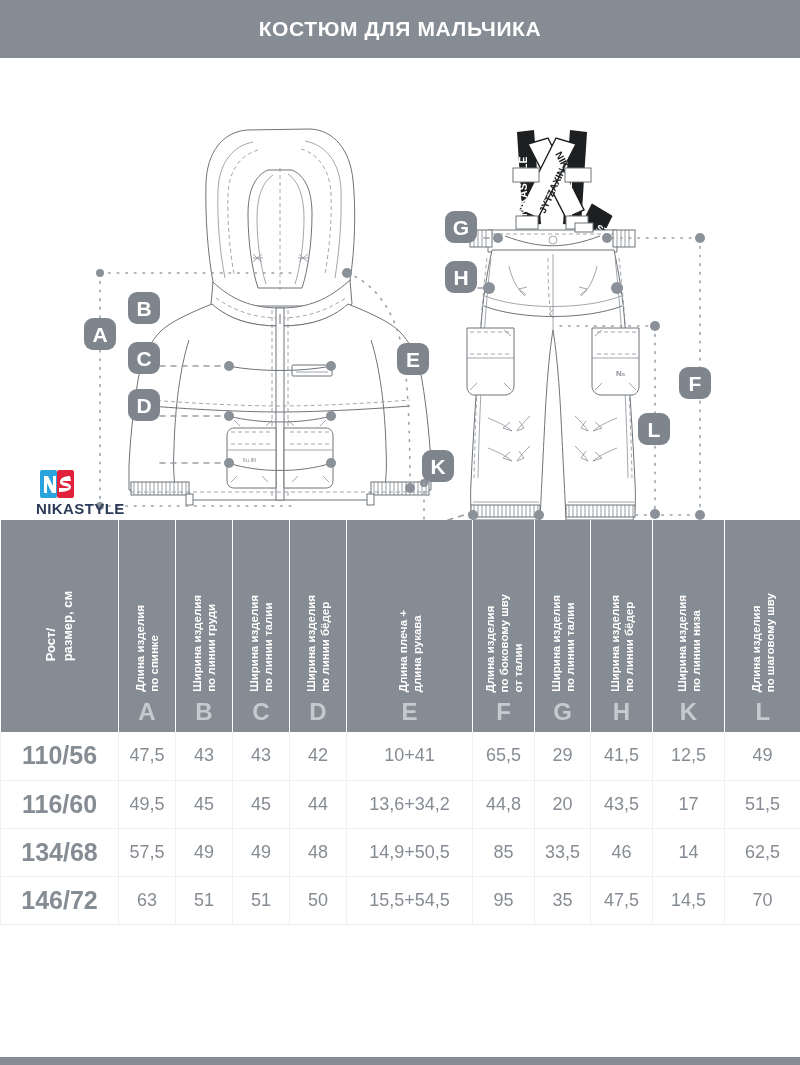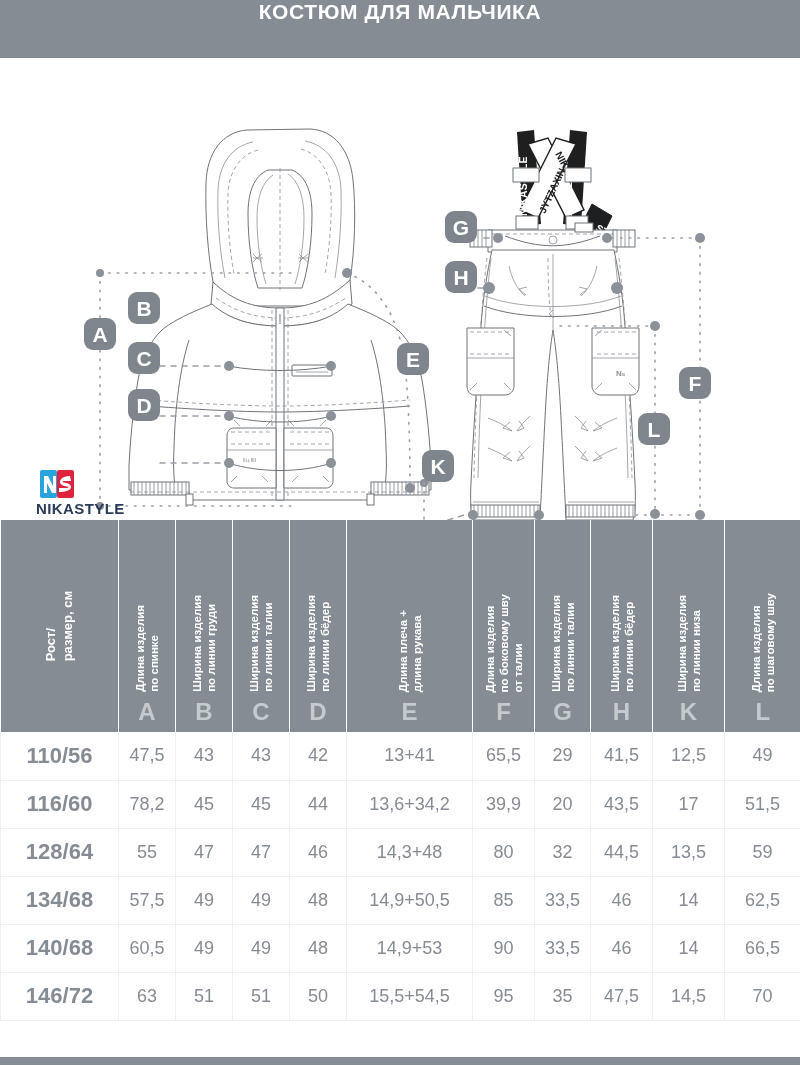--- a/index.html
+++ b/index.html
@@ -13,21 +13,21 @@
     position: relative;
     width: 800px; height: 1065px;
     background: #fff;
   }
 
   
   .title-bar {
     position: absolute; left: 0; top: 0;
     width: 800px; height: 58px;
     background: #868c93;
-    display: flex; align-items: flex-start; justify-content: center;
+    display: flex; align-items: center; justify-content: center;
   }
   .title-bar .title {
     color: #ffffff;
     font-size: 21px;
     font-weight: bold;
     letter-spacing: 0.6px;
     text-transform: uppercase;
     font-family: "Liberation Sans", sans-serif;
   }
 
@@ -145,21 +145,21 @@
     text-align: center;
     color: #868c93;
     font-size: 18px;
     border: 1px solid #eef0f1;
     border-top: none;
     background: #ffffff;
     font-family: "Liberation Sans", sans-serif;
   }
   table.sizes tbody tr td:first-child {
     font-weight: bold;
-    font-size: 22px;
+    font-size: 25px;
     color: #868c93;
   }
   table.sizes tbody tr:first-child td { border-top: none; }
 
   .footer-bar {
     position: absolute; left: 0; top: 1057px;
     width: 800px; height: 8px;
     background: #868c93;
   }
 </style>
@@ -597,78 +597,52 @@
           </th>
         </tr>
       </thead>
       <tbody id="tbody">
           <tr>
             <td>110/56</td>
             <td>47,5</td>
             <td>43</td>
             <td>43</td>
             <td>42</td>
-            <td>13+41</td>
+            <td>10+41</td>
             <td>65,5</td>
             <td>29</td>
             <td>41,5</td>
             <td>12,5</td>
             <td>49</td>
           </tr>
           <tr>
             <td>116/60</td>
-            <td>78,2</td>
+            <td>49,5</td>
             <td>45</td>
             <td>45</td>
             <td>44</td>
             <td>13,6+34,2</td>
-            <td>39,9</td>
+            <td>44,8</td>
             <td>20</td>
             <td>43,5</td>
             <td>17</td>
             <td>51,5</td>
-          </tr>
-          <tr>
-            <td>128/64</td>
-            <td>55</td>
-            <td>47</td>
-            <td>47</td>
-            <td>46</td>
-            <td>14,3+48</td>
-            <td>80</td>
-            <td>32</td>
-            <td>44,5</td>
-            <td>13,5</td>
-            <td>59</td>
           </tr>
           <tr>
             <td>134/68</td>
             <td>57,5</td>
             <td>49</td>
             <td>49</td>
             <td>48</td>
             <td>14,9+50,5</td>
             <td>85</td>
             <td>33,5</td>
             <td>46</td>
             <td>14</td>
             <td>62,5</td>
-          </tr>
-          <tr>
-            <td>140/68</td>
-            <td>60,5</td>
-            <td>49</td>
-            <td>49</td>
-            <td>48</td>
-            <td>14,9+53</td>
-            <td>90</td>
-            <td>33,5</td>
-            <td>46</td>
-            <td>14</td>
-            <td>66,5</td>
           </tr>
           <tr>
             <td>146/72</td>
             <td>63</td>
             <td>51</td>
             <td>51</td>
             <td>50</td>
             <td>15,5+54,5</td>
             <td>95</td>
             <td>35</td>

